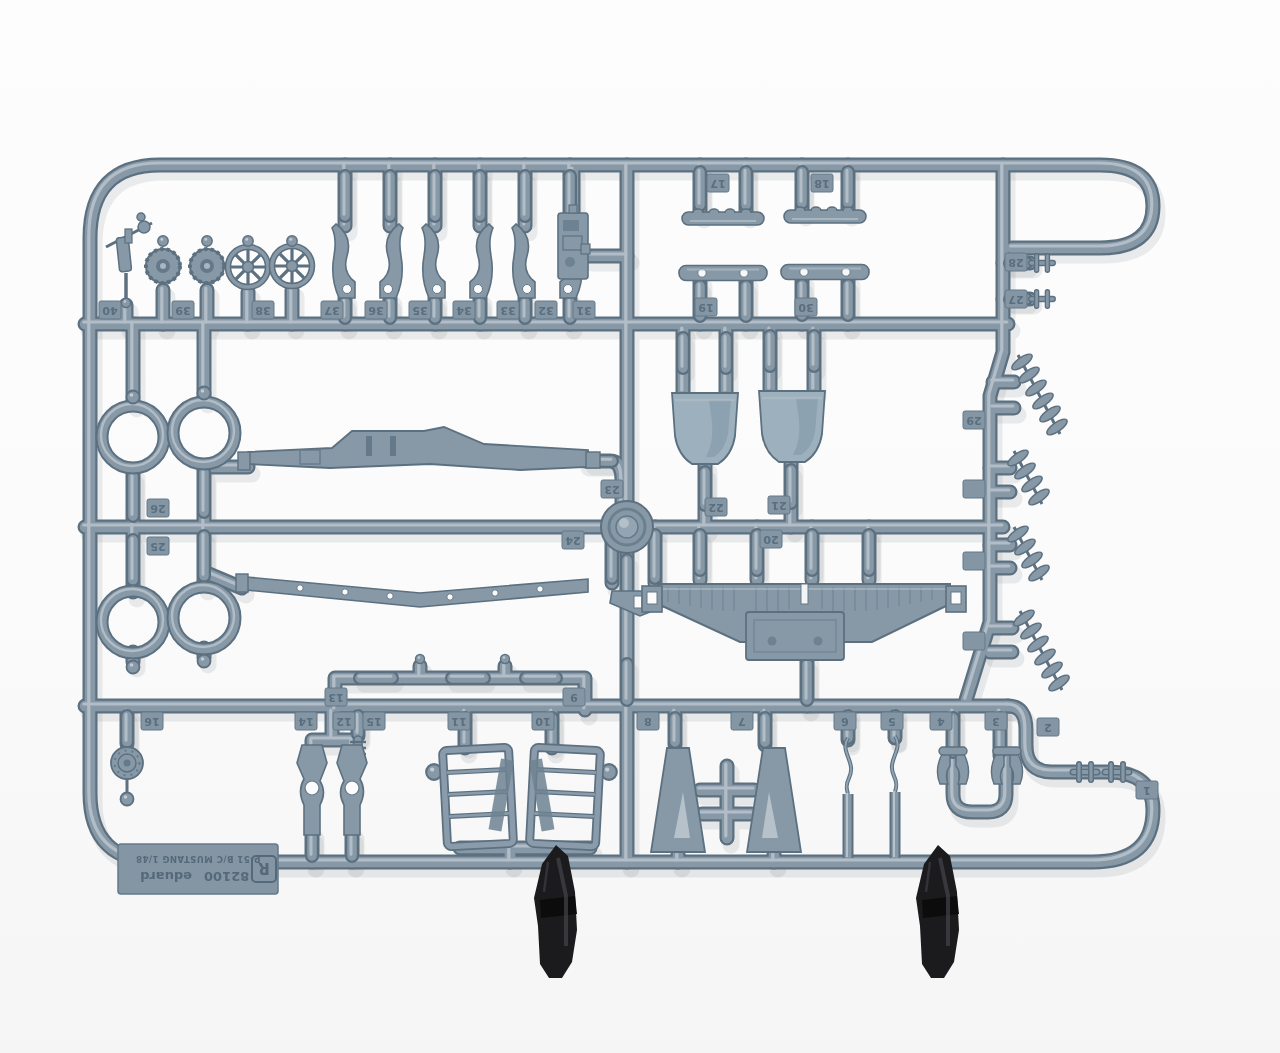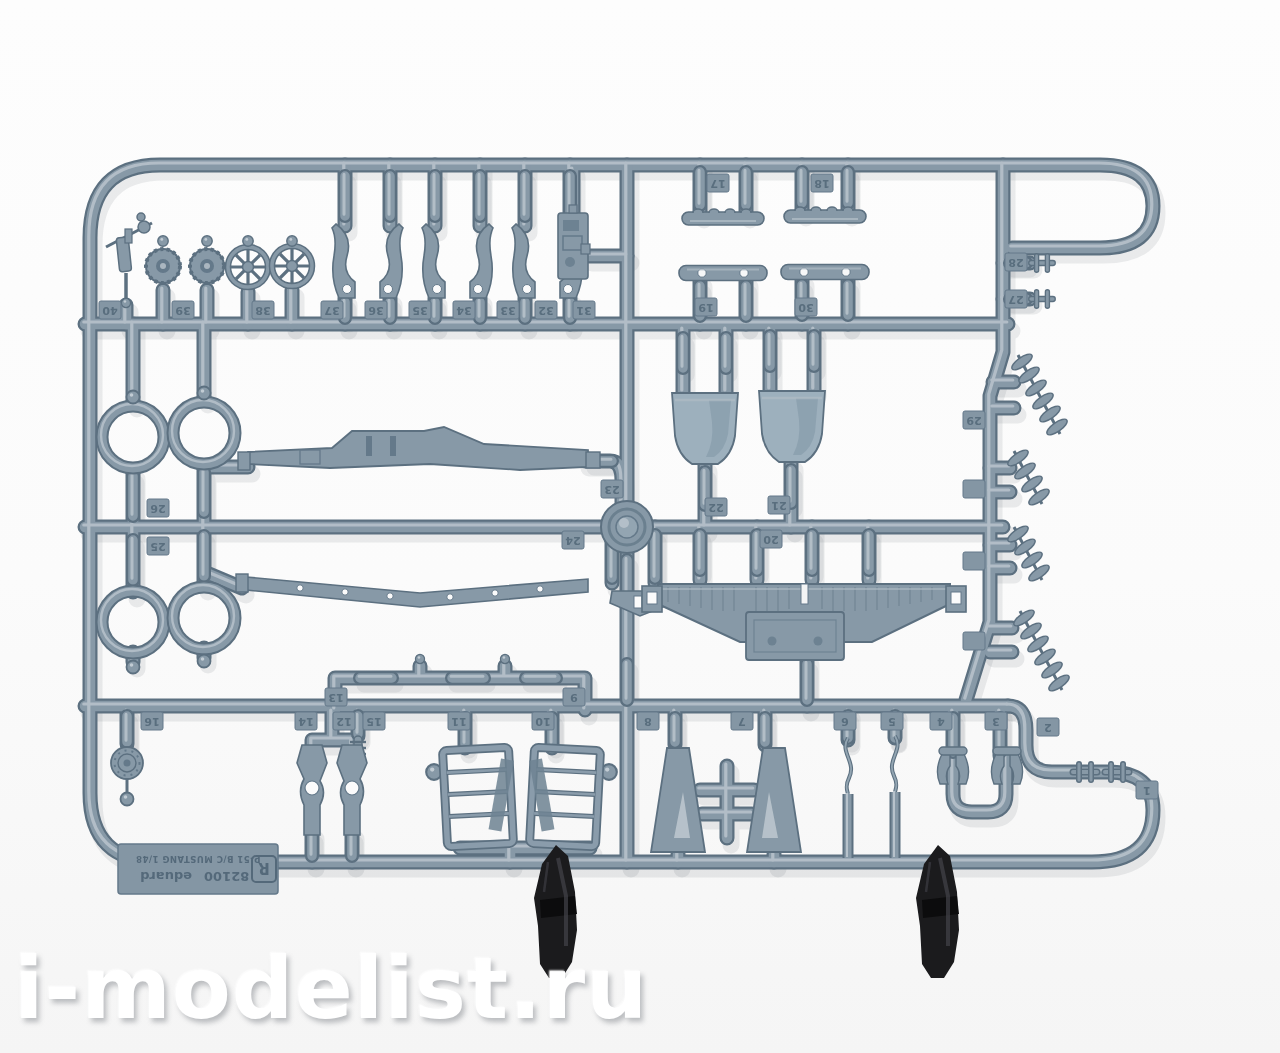--- a/index.html
+++ b/index.html
@@ -536,14 +536,13 @@
   </g>
 
   <g>
     <use href="#clipshape"></use>
   </g>
   <g>
     <use href="#clipshape" transform="translate(382,0)"></use>
   </g>
 </svg>
 
-<div class="watermark">i-modelist.ru</div>
 </div>
 
 </body></html>

